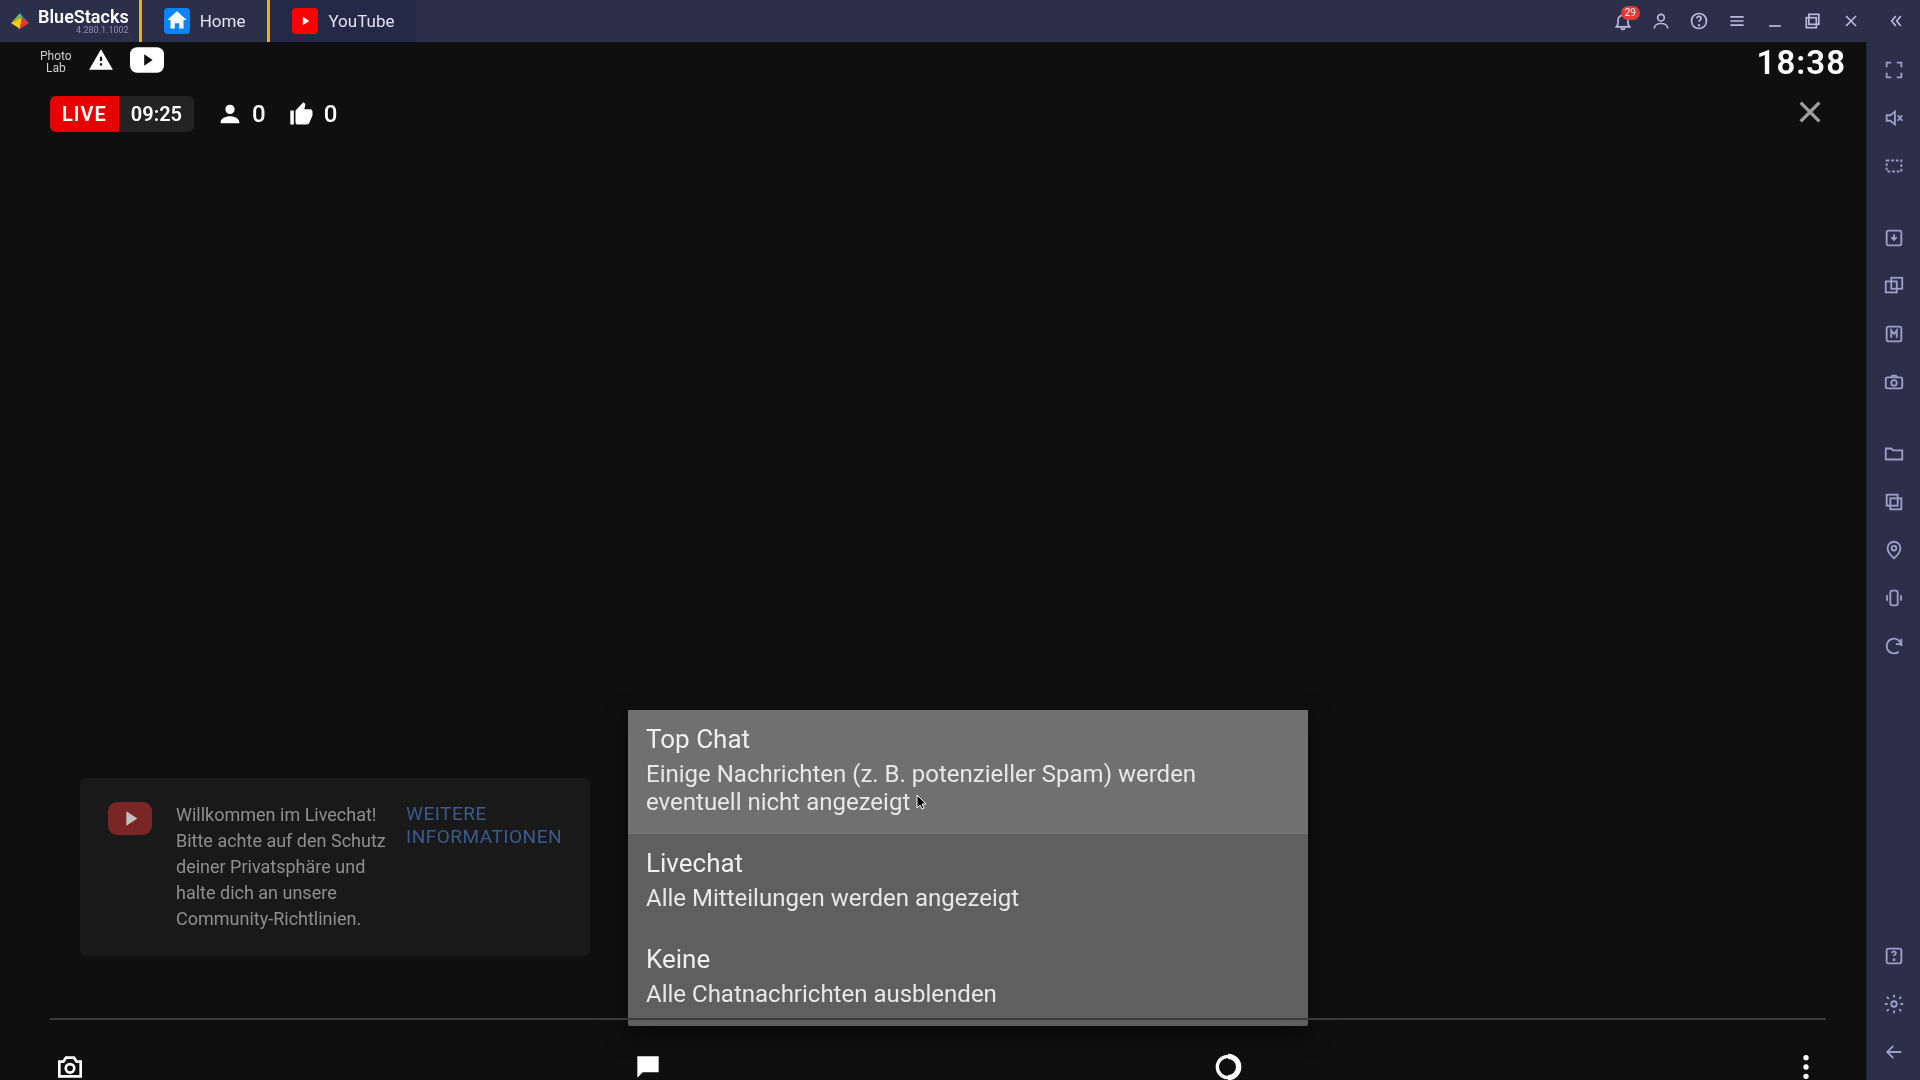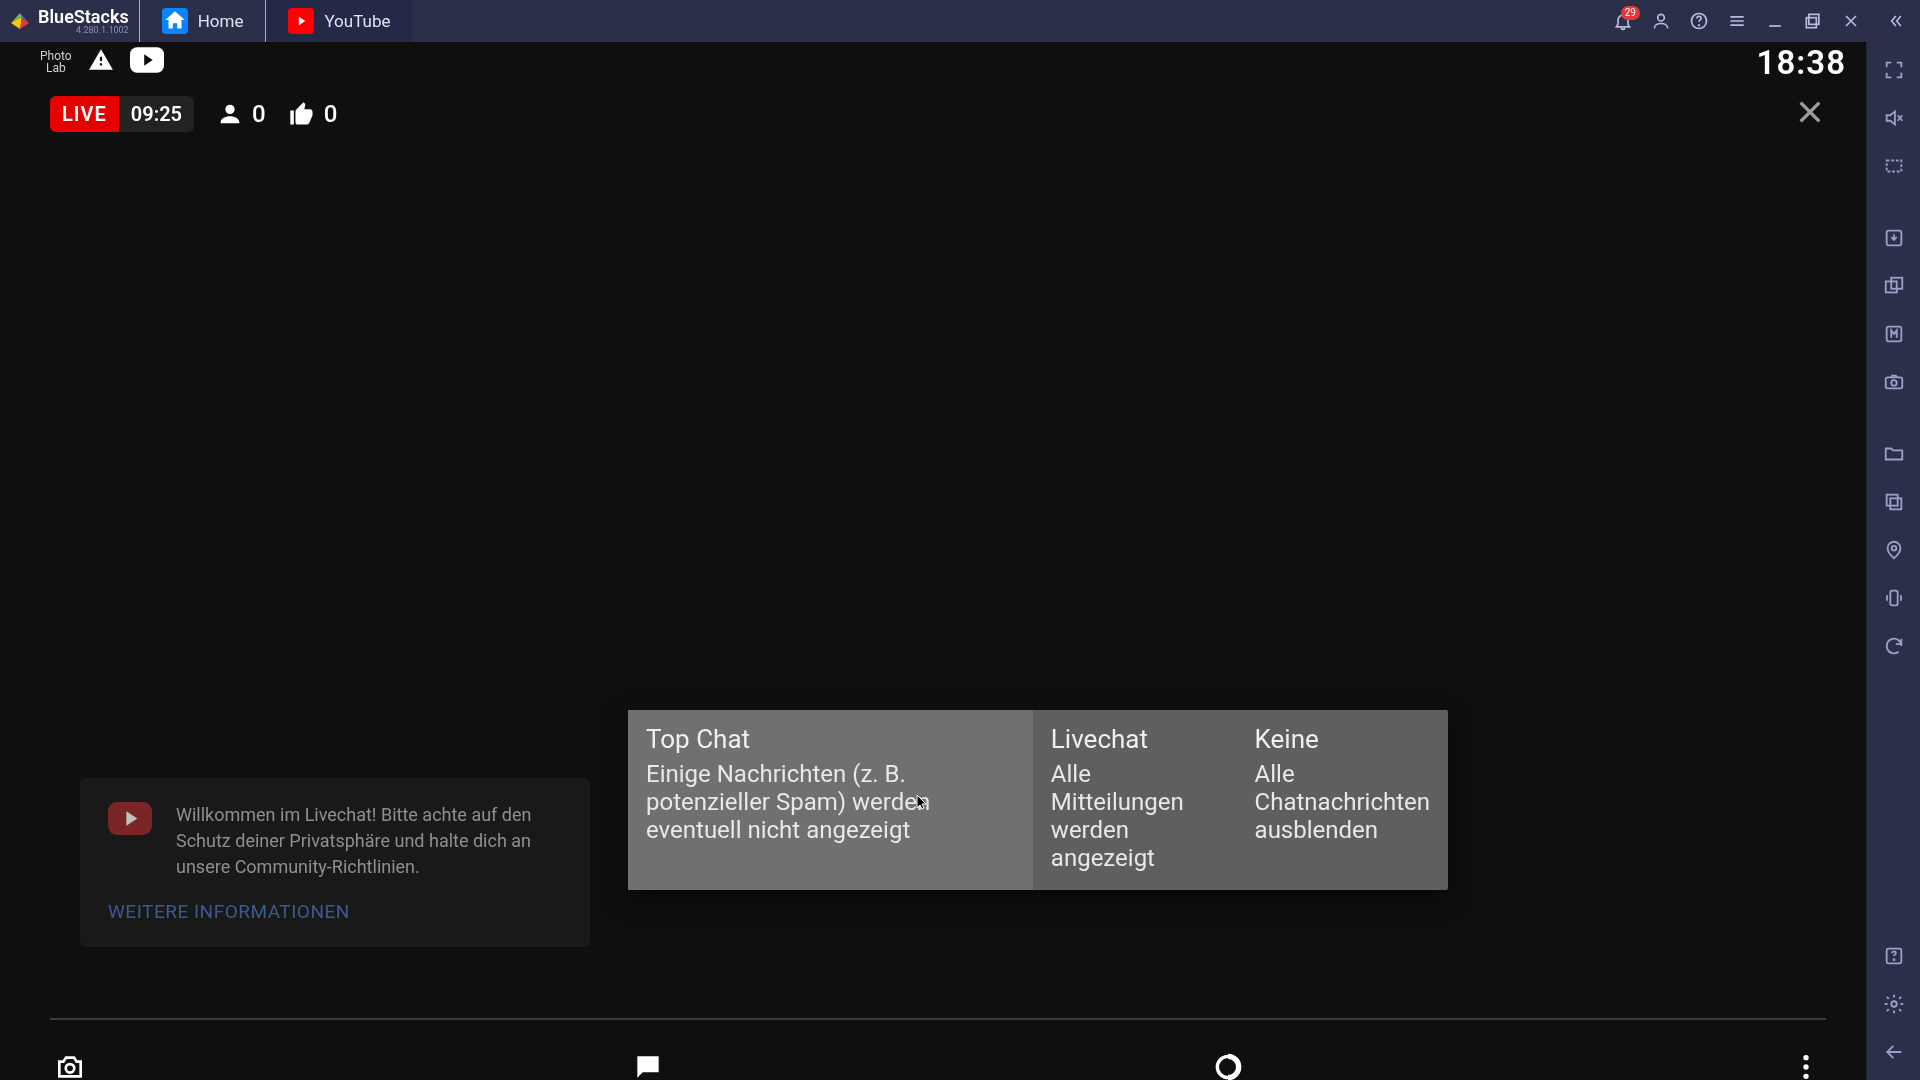--- a/index.html
+++ b/index.html
@@ -12,21 +12,21 @@
     padding: 0 6px; color: #e0e3f0; font-size: 17px;
   }
   .brand { display: flex; align-items: center; gap: 6px; padding: 0 10px 0 2px; text-align: right; }
   .brand-logo { width: 24px; height: 24px; }
   .brand-text { display: flex; flex-direction: column; line-height: 1; }
   .brand-name { font-weight: 600; font-size: 18px; color: #fff; }
   .brand-ver  { font-size: 9px; color: #8a90b8; }
 
   .tab {
     height: 42px; display: flex; align-items: center; gap: 10px;
-    padding: 0 22px; border-left: 1px solid #eab308; cursor: pointer;
+    padding: 0 22px; border-left: 3px solid #eab308; cursor: pointer;
   }
   .tab.active { background: #232947; }
   .tab-icon { width: 26px; height: 26px; display: flex; align-items: center; justify-content: center; border-radius: 4px; }
   .tab-icon.home { background: #0a84ff; }
   .tab-icon.yt   { background: #ff0000; }
 
   .titlebar-spacer { flex: 1; }
 
   .tb-btn { width: 38px; height: 38px; display: flex; align-items: center; justify-content: center;
             color: #b8bde0; cursor: pointer; position: relative; }
@@ -63,33 +63,33 @@
   .live-time { color: #fff; padding: 6px 12px; font-size: 20px; }
   .live-stat { display: inline-flex; align-items: center; gap: 8px; color: #fff; font-size: 24px; font-weight: 500; }
   .live-stat svg { width: 28px; height: 28px; fill: #fff; }
   .close-x { margin-left: auto; cursor: pointer; color: #9e9e9e; }
   .close-x svg { width: 32px; height: 32px; }
 
   
   .welcome-card {
     position: absolute; left: 80px; top: 736px; width: 510px;
     background: rgba(30,30,30,0.7); border-radius: 6px; padding: 24px 28px;
-    color: #8f8f8f; display: flex; flex-direction: column; gap: 20px;
+    color: #8f8f8f; display: flex; gap: 20px;
   }
   .welcome-row { display: flex; gap: 24px; align-items: flex-start; }
   .wc-icon { width: 44px; height: 32px; flex: 0 0 auto; }
   .wc-text { font-size: 18px; line-height: 1.45; }
   .wc-link { color: #3b5a8f; font-size: 19px; letter-spacing: 0.5px; cursor: pointer; }
 
   
   .chat-menu {
-    position: absolute; left: 628px; top: 668px; width: 820px;
+    position: absolute; left: 628px; top: 668px; width: 680px;
     background: #5f5f5f; color: #f0f0f0; font-size: 24px;
     box-shadow: 0 8px 24px rgba(0,0,0,0.5); border-radius: 2px;
-    display: flex; flex-direction: row;
+    display: flex; flex-direction: column;
   }
   .chat-item { padding: 14px 18px 18px 18px; cursor: pointer; }
   .chat-item.selected { background: #707070; }
   .chat-title { font-size: 26px; margin-bottom: 6px; }
   .chat-sub   { font-size: 24px; color: #e8e8e8; }
   .chat-menu .chat-item + .chat-item { border-top: none; }
 
   
   .bottom-divider { position: absolute; left: 50px; right: 40px; top: 976px; height: 2px; background: #3a3a3a; }
   .bottom-bar {

